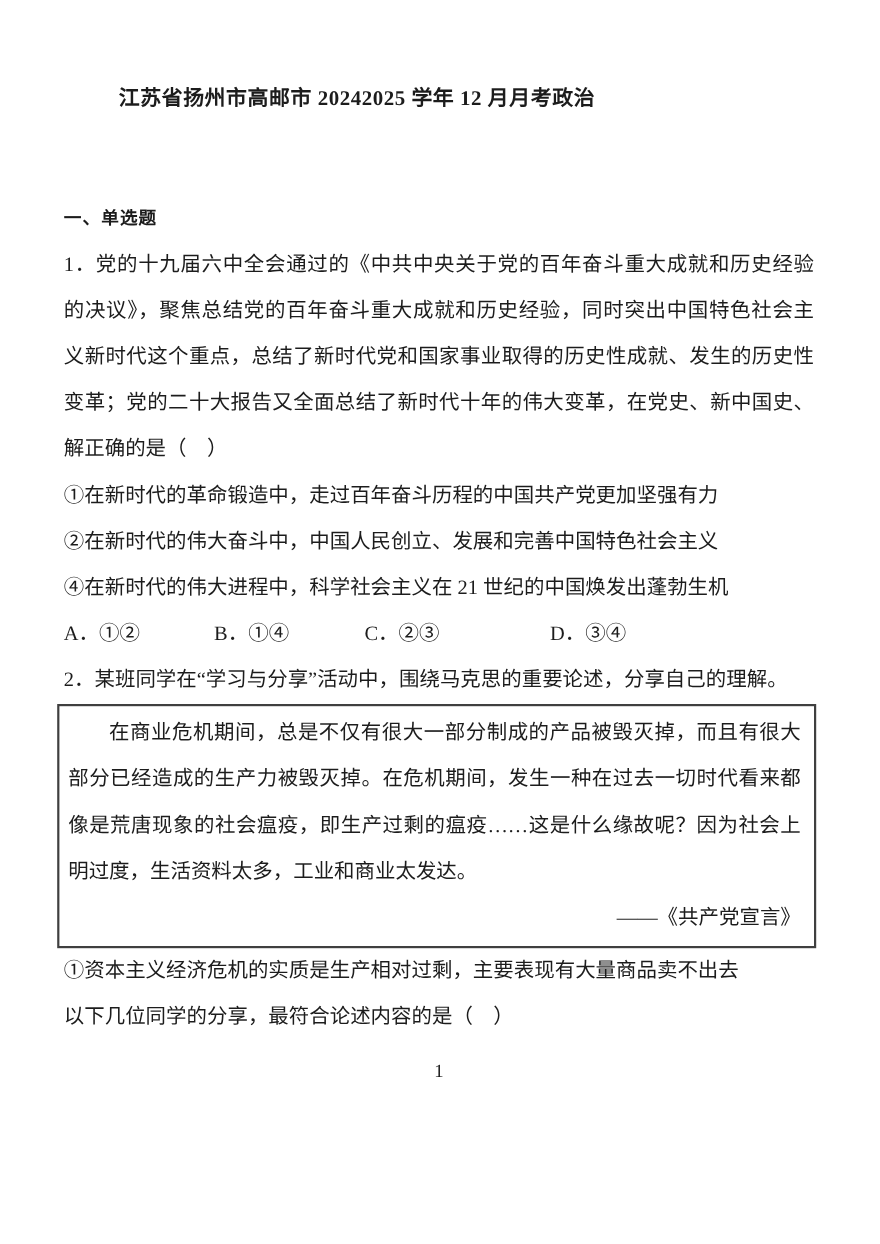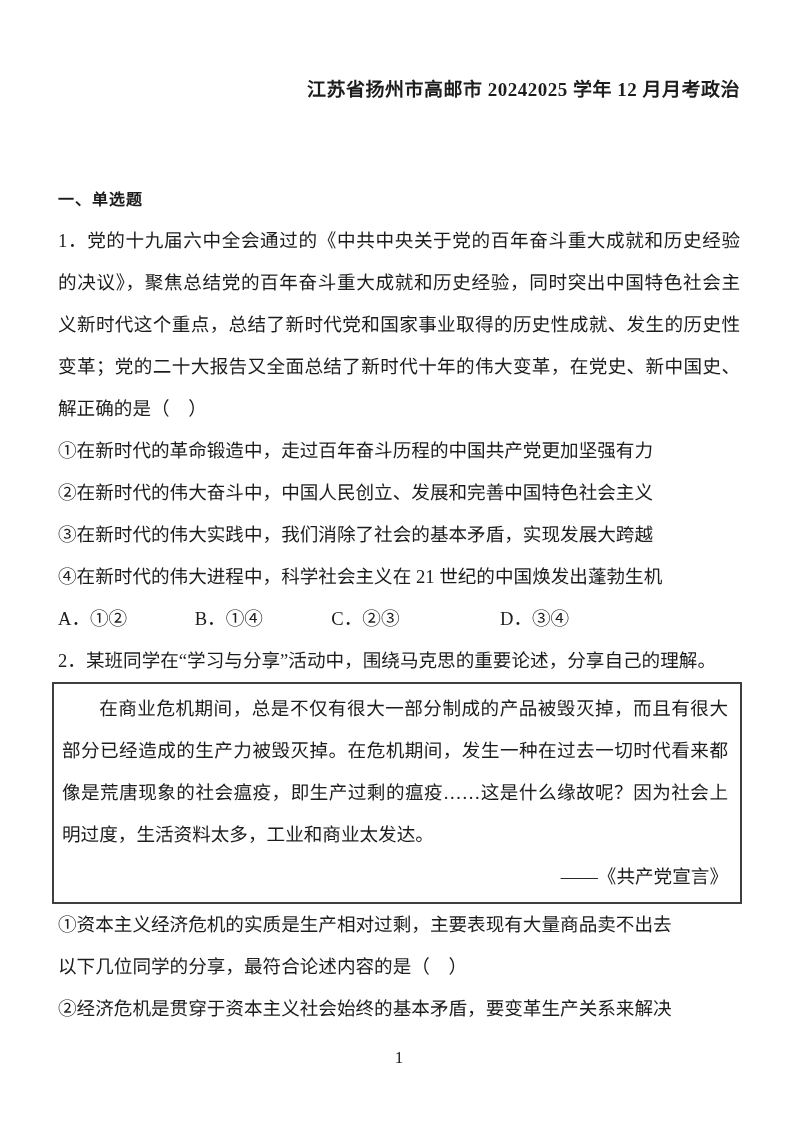--- a/index.html
+++ b/index.html
@@ -15,21 +15,20 @@
     font-size: 18.6px;
     padding: 78px 60px 0 58px;
     overflow: hidden;
   }
   .doc-title {
     font-size: 19px;
     font-weight: bold;
     line-height: 24px;
     margin-left: 50px;
     letter-spacing: 0.5px;
-    text-align: right;
   }
   .section-heading {
     font-size: 16px;
     font-weight: bold;
     line-height: 24px;
     margin-top: 86px;
     letter-spacing: 1px;
   }
   .para { margin-top: 8px; }
   .line {
@@ -75,21 +74,20 @@
   <div>
     <div class="para">
       <div class="line just">1．党的十九届六中全会通过的《中共中央关于党的百年奋斗重大成就和历史经验</div>
       <div class="line just">的决议》，聚焦总结党的百年奋斗重大成就和历史经验，同时突出中国特色社会主</div>
       <div class="line just">义新时代这个重点，总结了新时代党和国家事业取得的历史性成就、发生的历史性</div>
       <div class="line just">变革；党的二十大报告又全面总结了新时代十年的伟大变革，在党史、新中国史、</div>
       <div class="line">解正确的是（　）</div>
     </div>
     <div class="line">①在新时代的革命锻造中，走过百年奋斗历程的中国共产党更加坚强有力</div>
     <div class="line">②在新时代的伟大奋斗中，中国人民创立、发展和完善中国特色社会主义</div>
-    <div class="line">③在新时代的伟大实践中，我们消除了社会的基本矛盾，实现发展大跨越</div>
     <div class="line">④在新时代的伟大进程中，科学社会主义在 21 世纪的中国焕发出蓬勃生机</div>
     <div class="options-row">
       <span class="opt">A．①②</span>
       <span class="opt">B．①④</span>
       <span class="opt">C．②③</span>
       <span class="opt">D．③④</span>
     </div>
   </div>
 
   <div>
@@ -98,18 +96,17 @@
     <div class="quote-box">
       <div class="line just indent">在商业危机期间，总是不仅有很大一部分制成的产品被毁灭掉，而且有很大一</div>
       <div class="line just">部分已经造成的生产力被毁灭掉。在危机期间，发生一种在过去一切时代看来都好</div>
       <div class="line just">像是荒唐现象的社会瘟疫，即生产过剩的瘟疫……这是什么缘故呢？因为社会上文</div>
       <div class="line">明过度，生活资料太多，工业和商业太发达。</div>
       <div class="line quote-attribution">——《共产党宣言》</div>
     </div>
 
     <div class="line">①资本主义经济危机的实质是生产相对过剩，主要表现有大量商品卖不出去</div>
     <div class="line">以下几位同学的分享，最符合论述内容的是（　）</div>
-    <div class="line">②经济危机是贯穿于资本主义社会始终的基本矛盾，要变革生产关系来解决</div>
   </div>
 
   <div class="page-number">1</div>
 
 </div>
 
 </body></html>

